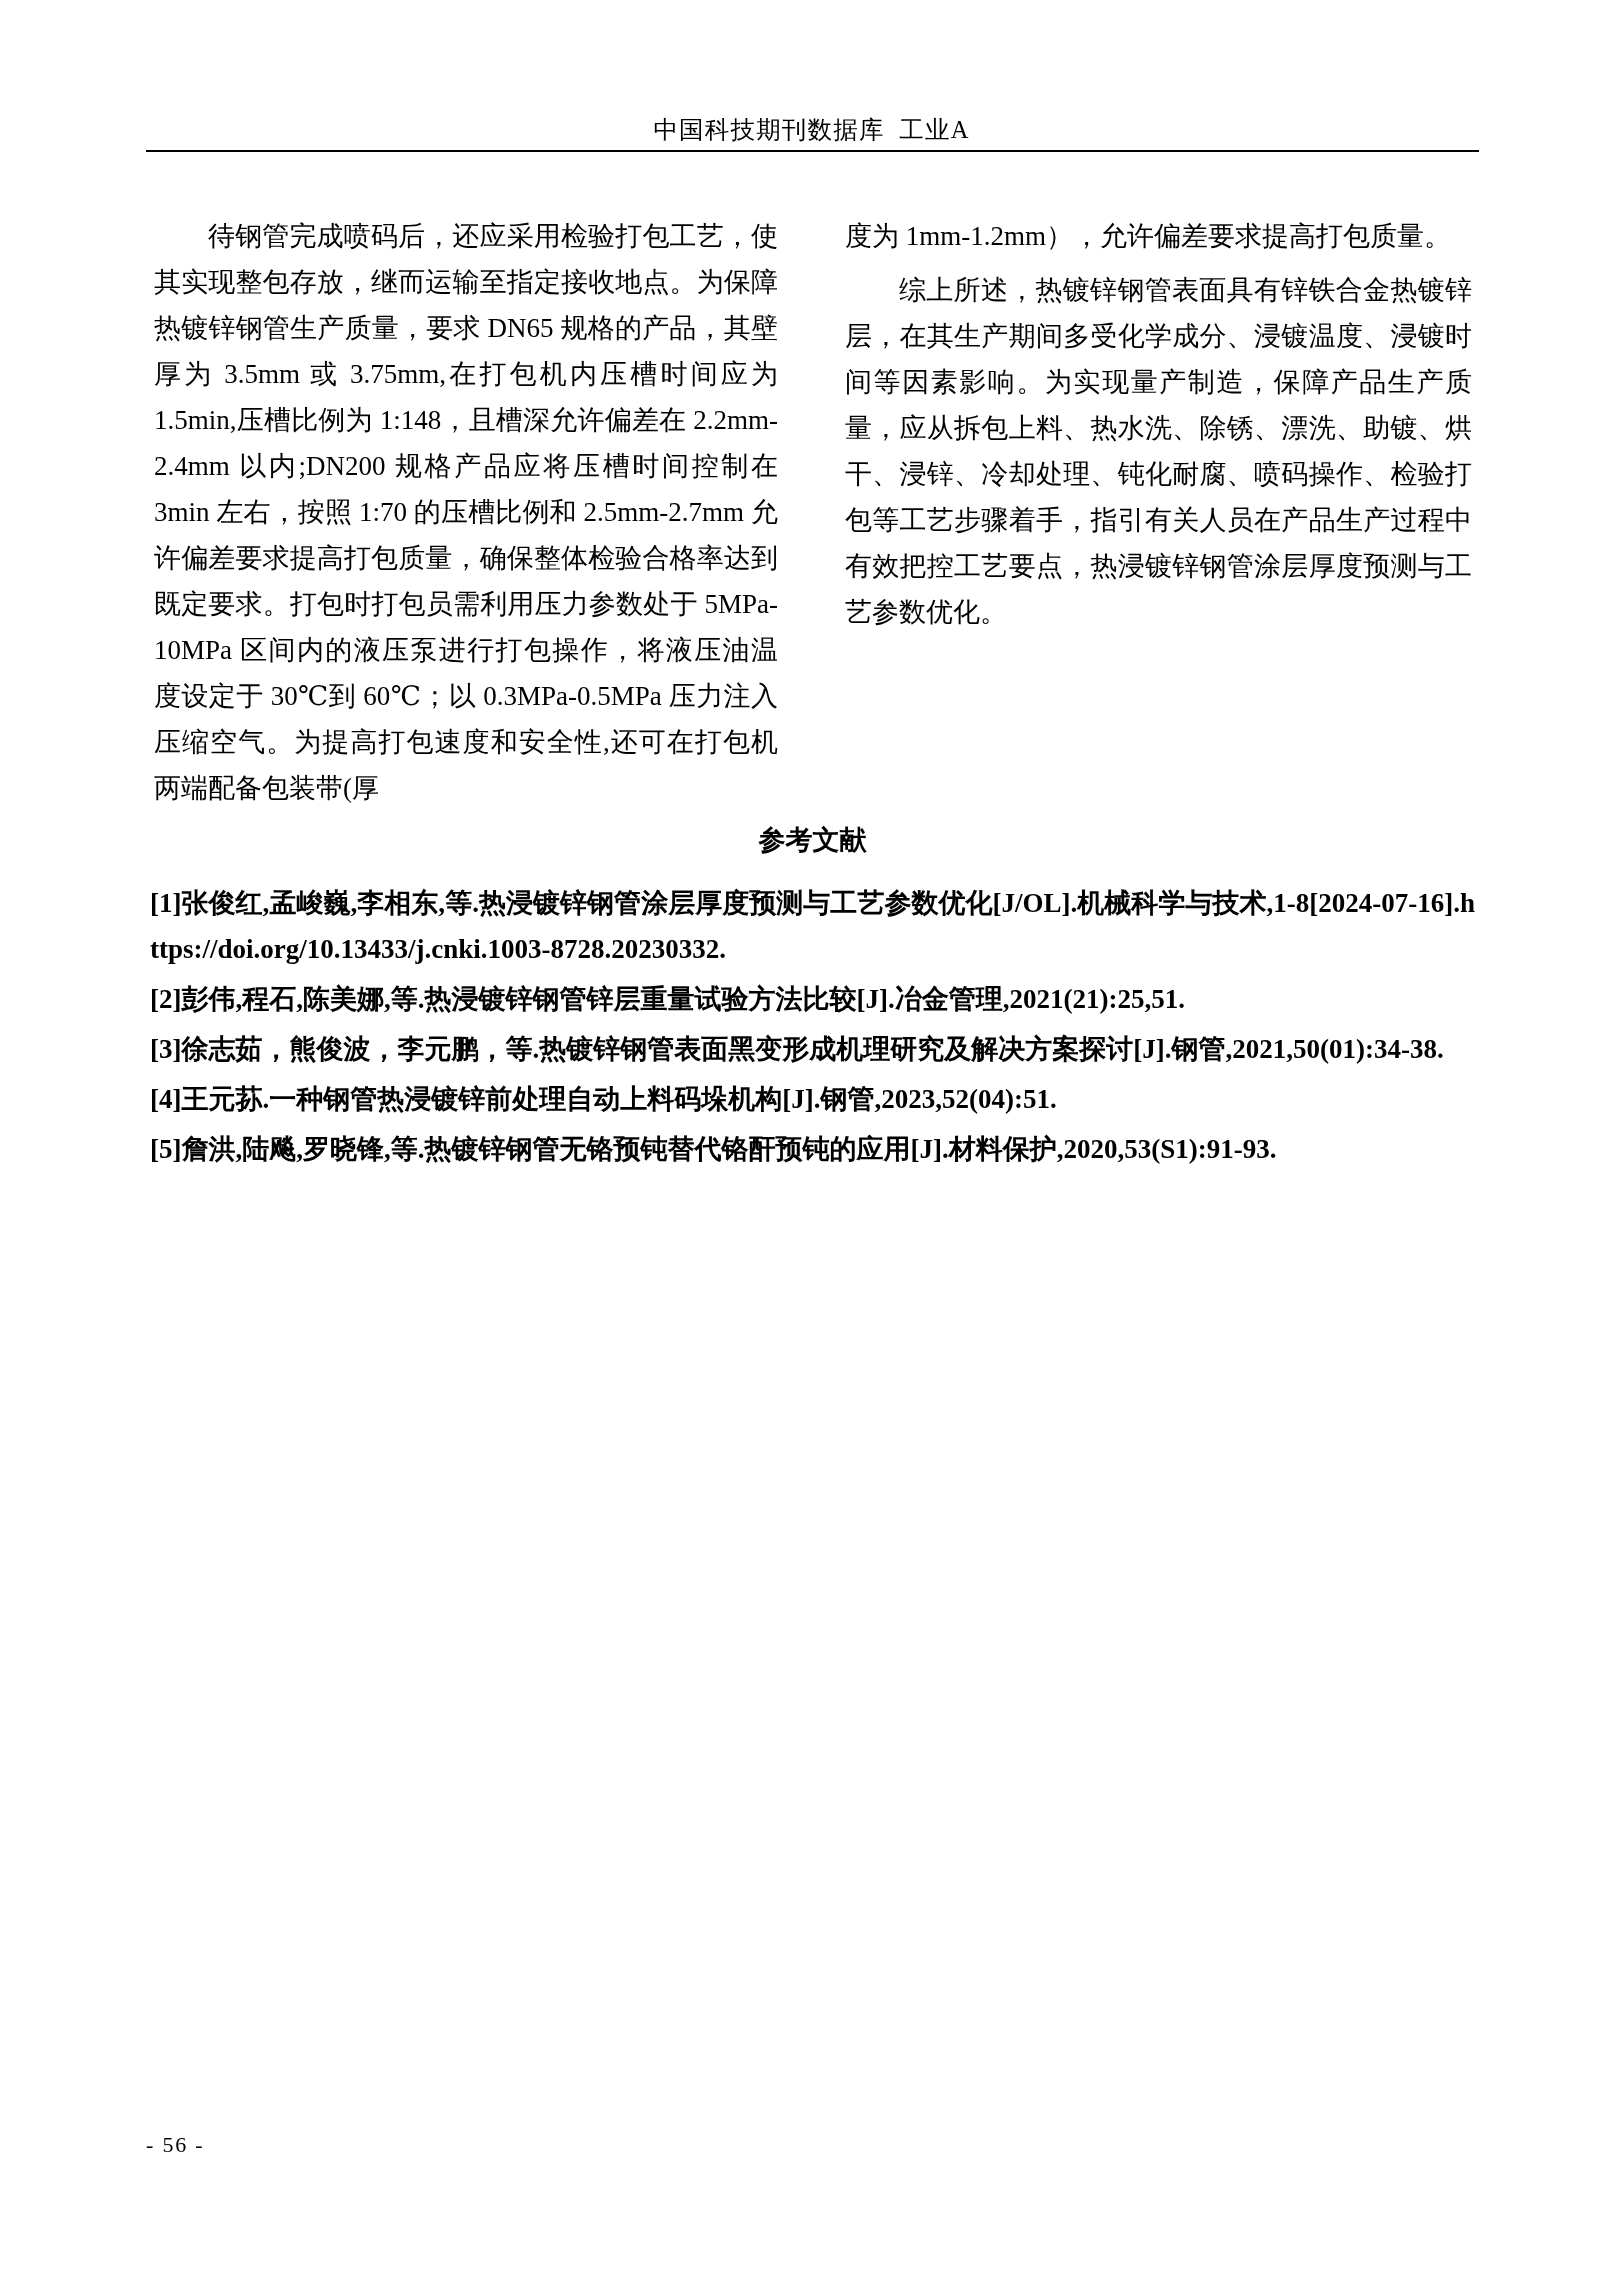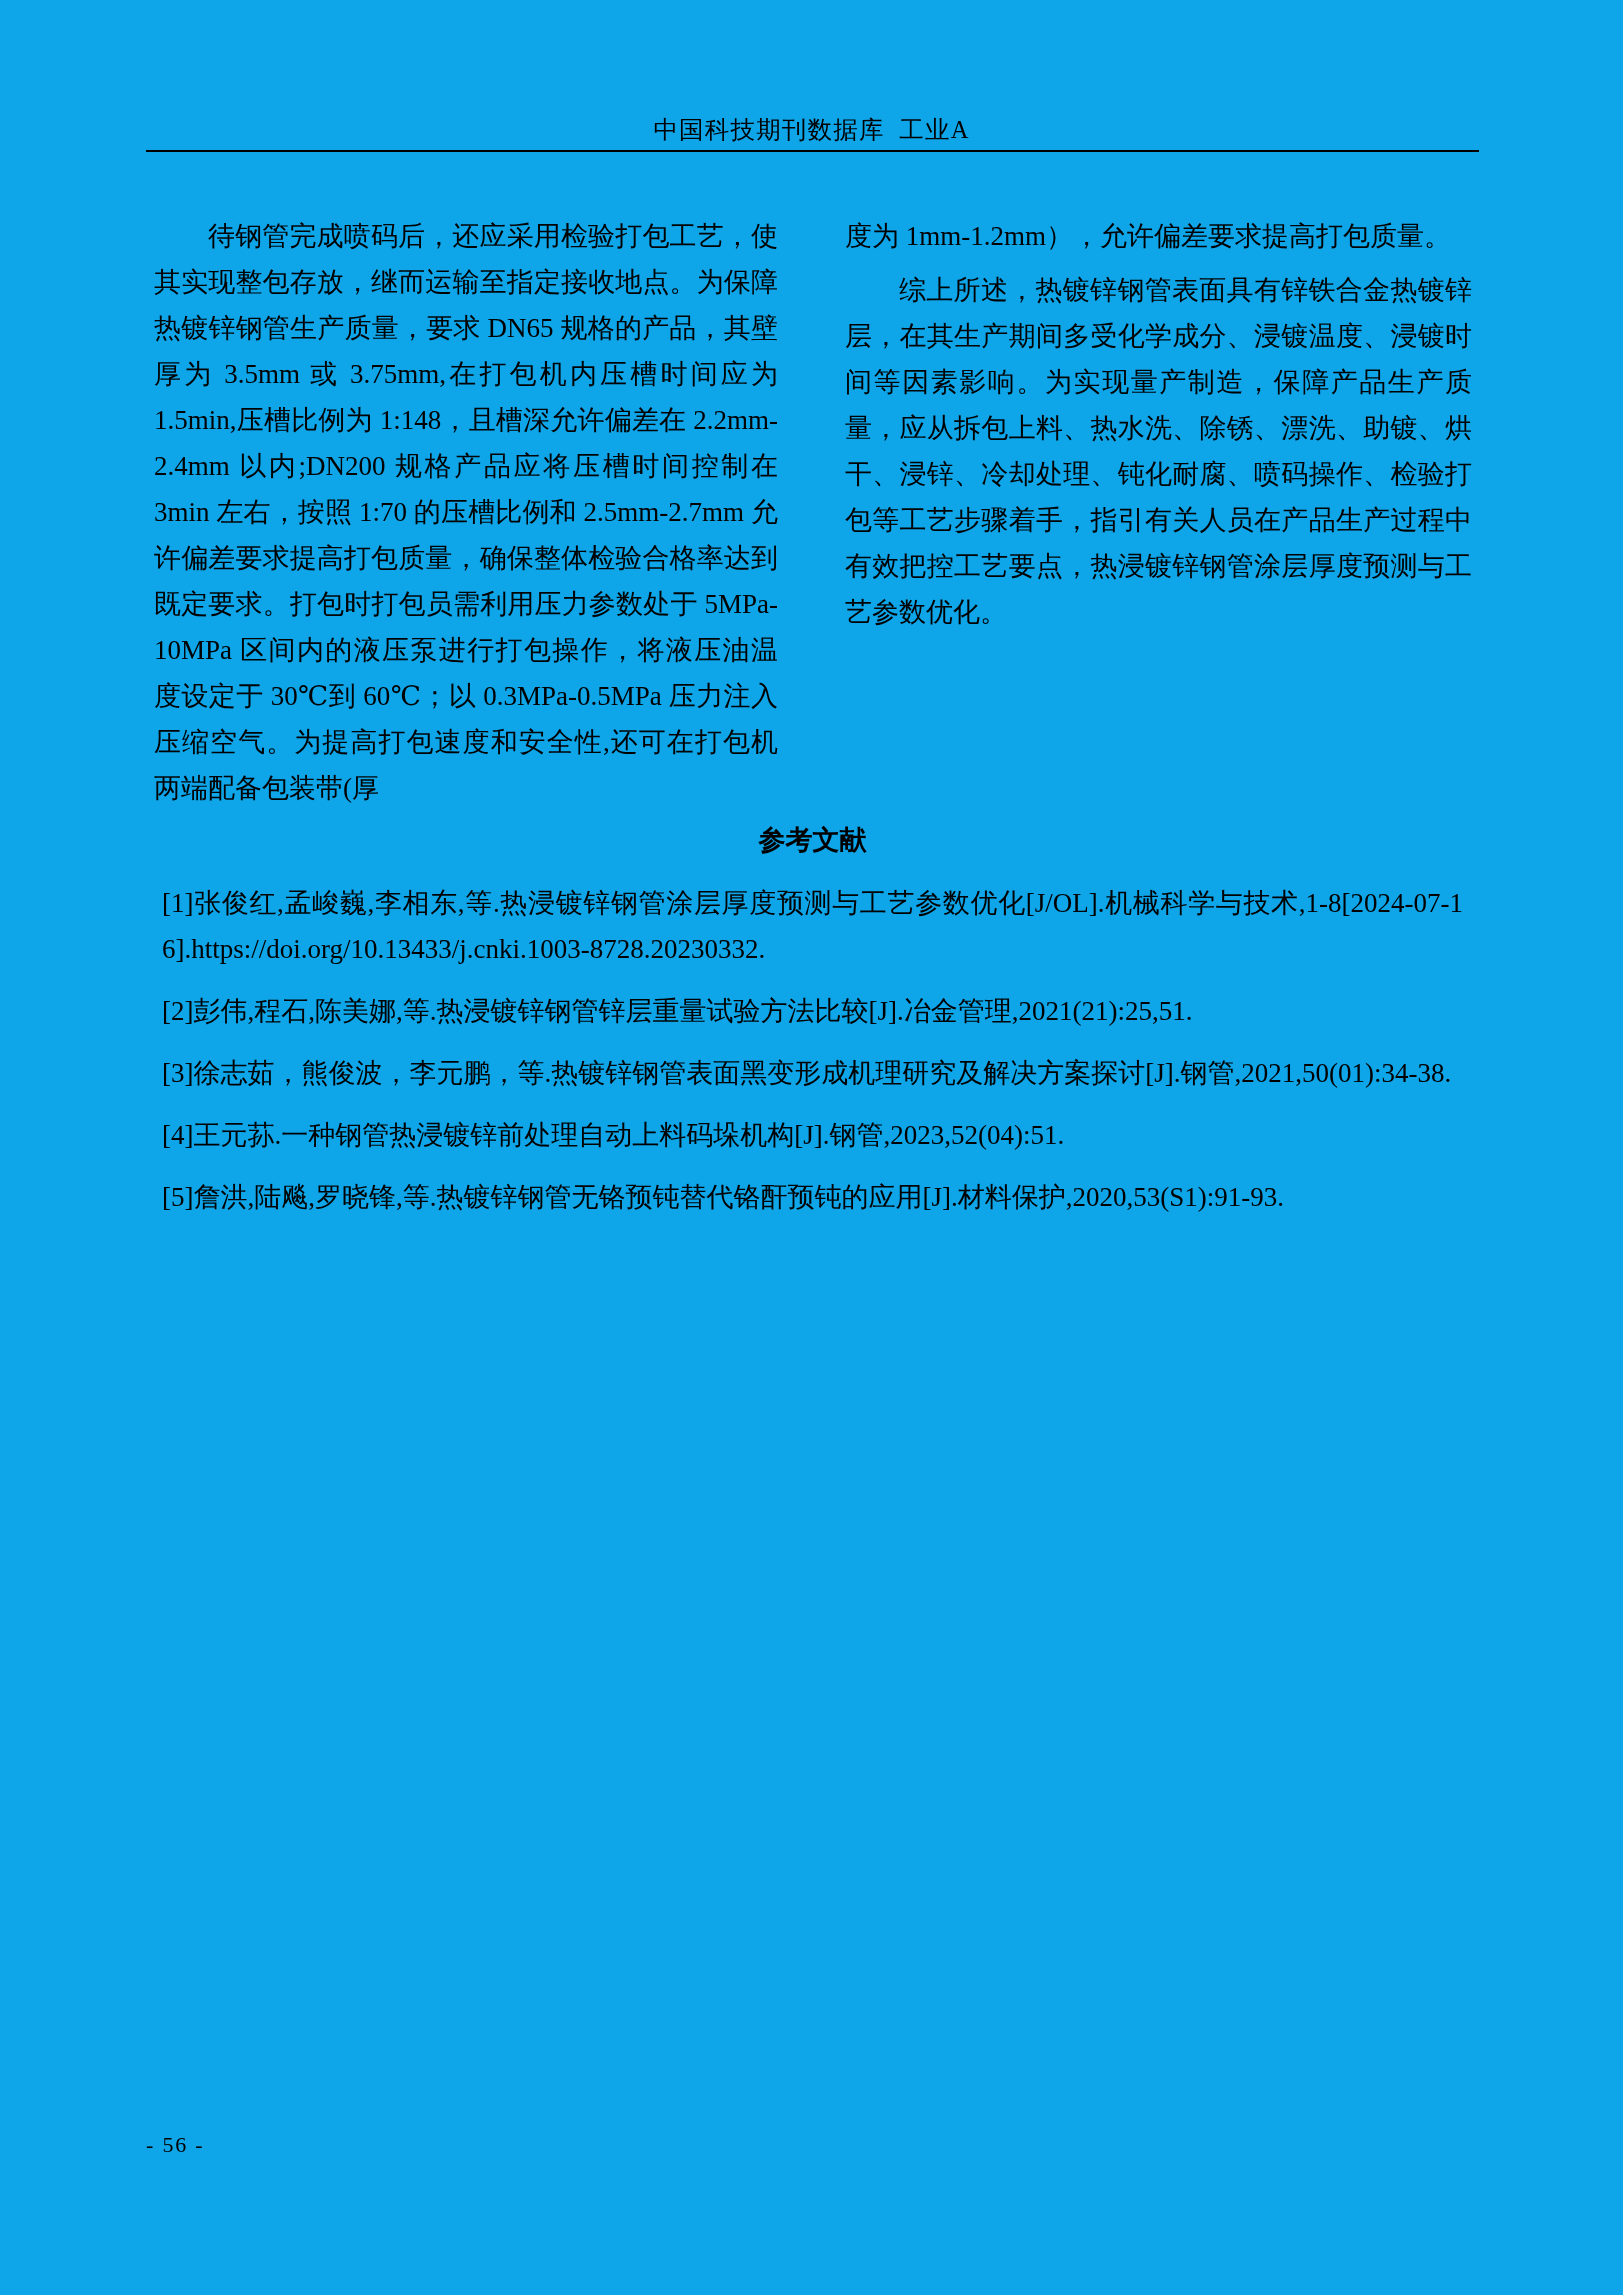--- a/index.html
+++ b/index.html
@@ -5,21 +5,21 @@
   html, body {
     margin: 0;
     padding: 0;
     background: #888;
   }
   .page {
     position: relative;
     width: 1623px;
     height: 2295px;
     margin: 0 auto;
-    background: #0ea5e9;
+    background: #ffffff;
     color: #000000;
     font-family: "Liberation Serif", "DejaVu Serif", serif;
   }
   .header-title {
     position: absolute;
     top: 116px;
     left: 0;
     width: 100%;
     text-align: center;
     font-size: 24.5px;
@@ -69,21 +69,22 @@
     line-height: 46px;
     margin: 17px;
   }
   .ref-list { margin-top: 3.5px; }
   .ref-item {
     font-size: 27px;
     line-height: 46px;
     text-align: justify;
     text-justify: inter-ideograph;
     word-break: break-all;
-    margin: 16px;
+    margin: 4px;
+    font-weight: bold;
   }
   .page-number {
     position: absolute;
     top: 2132px;
     left: 146px;
     font-size: 22px;
     line-height: 26px;
     font-family: Liberation Serif, serif;
     letter-spacing: 1.8px;
     white-space: pre;

